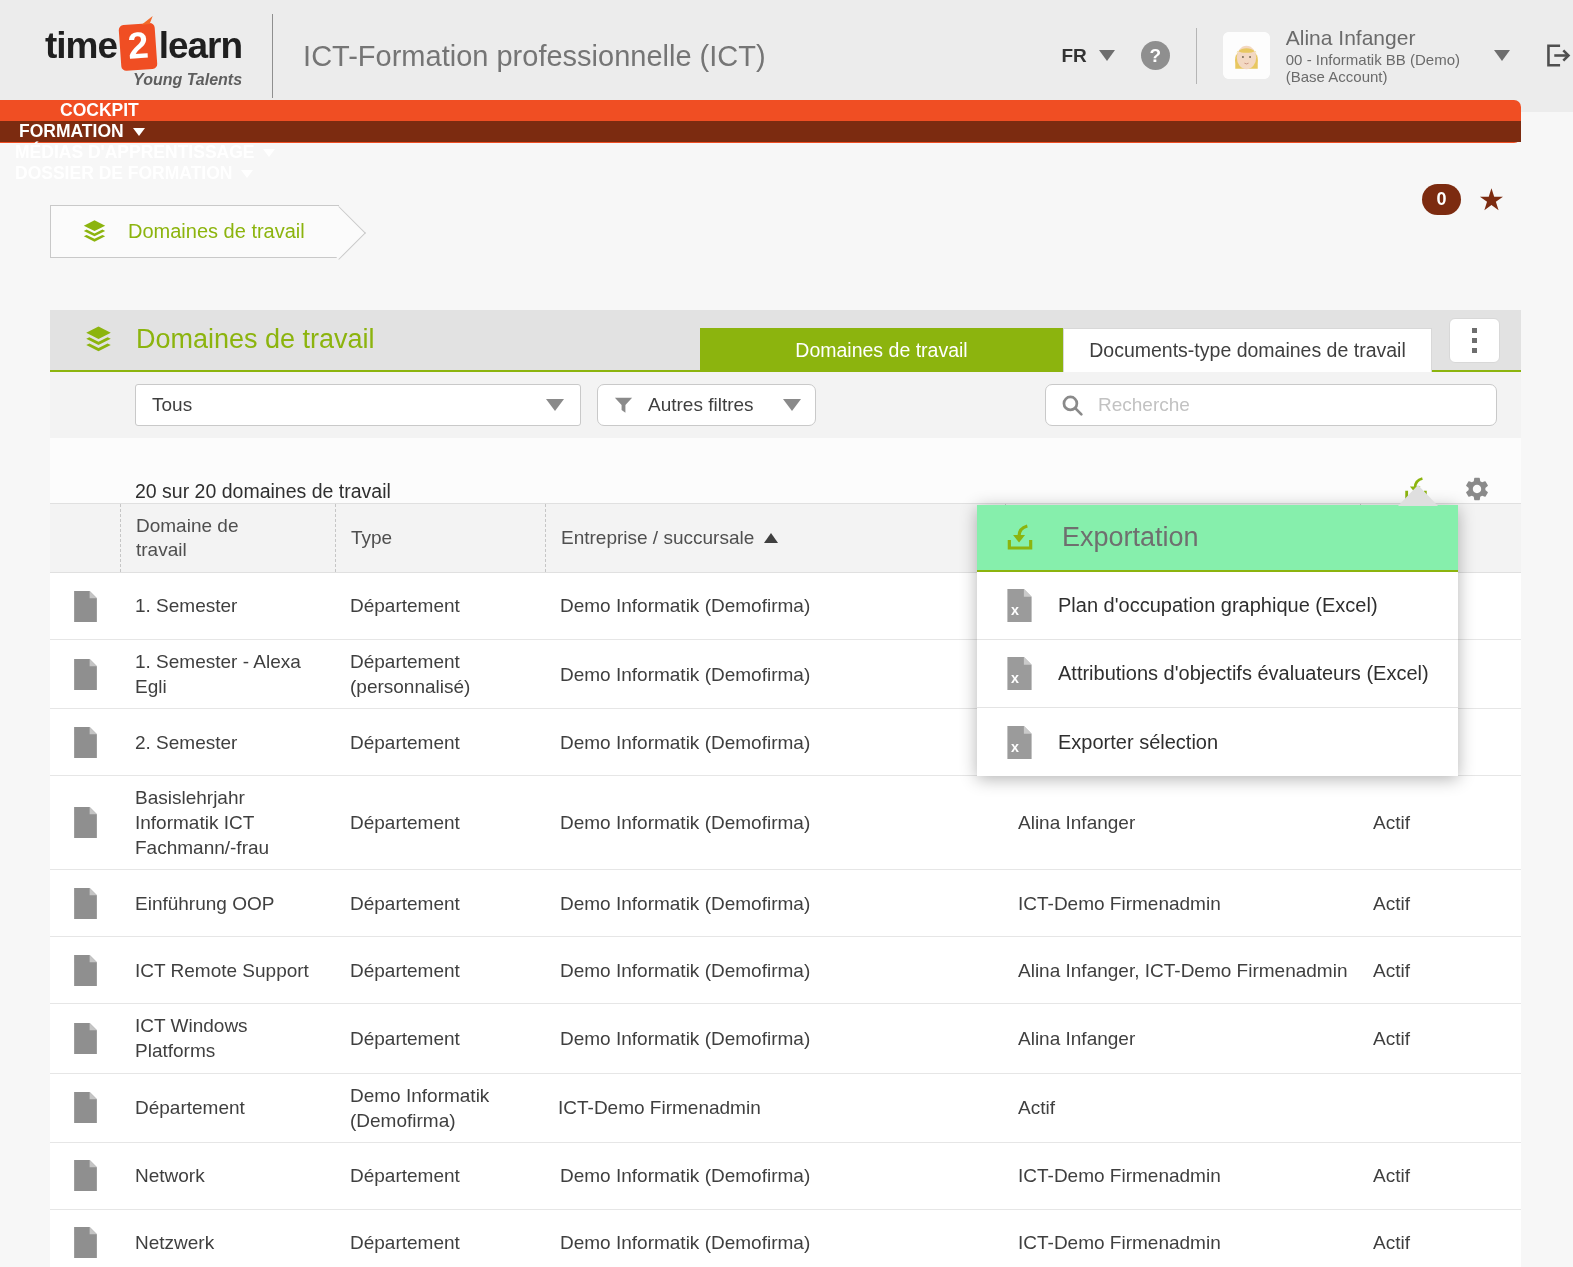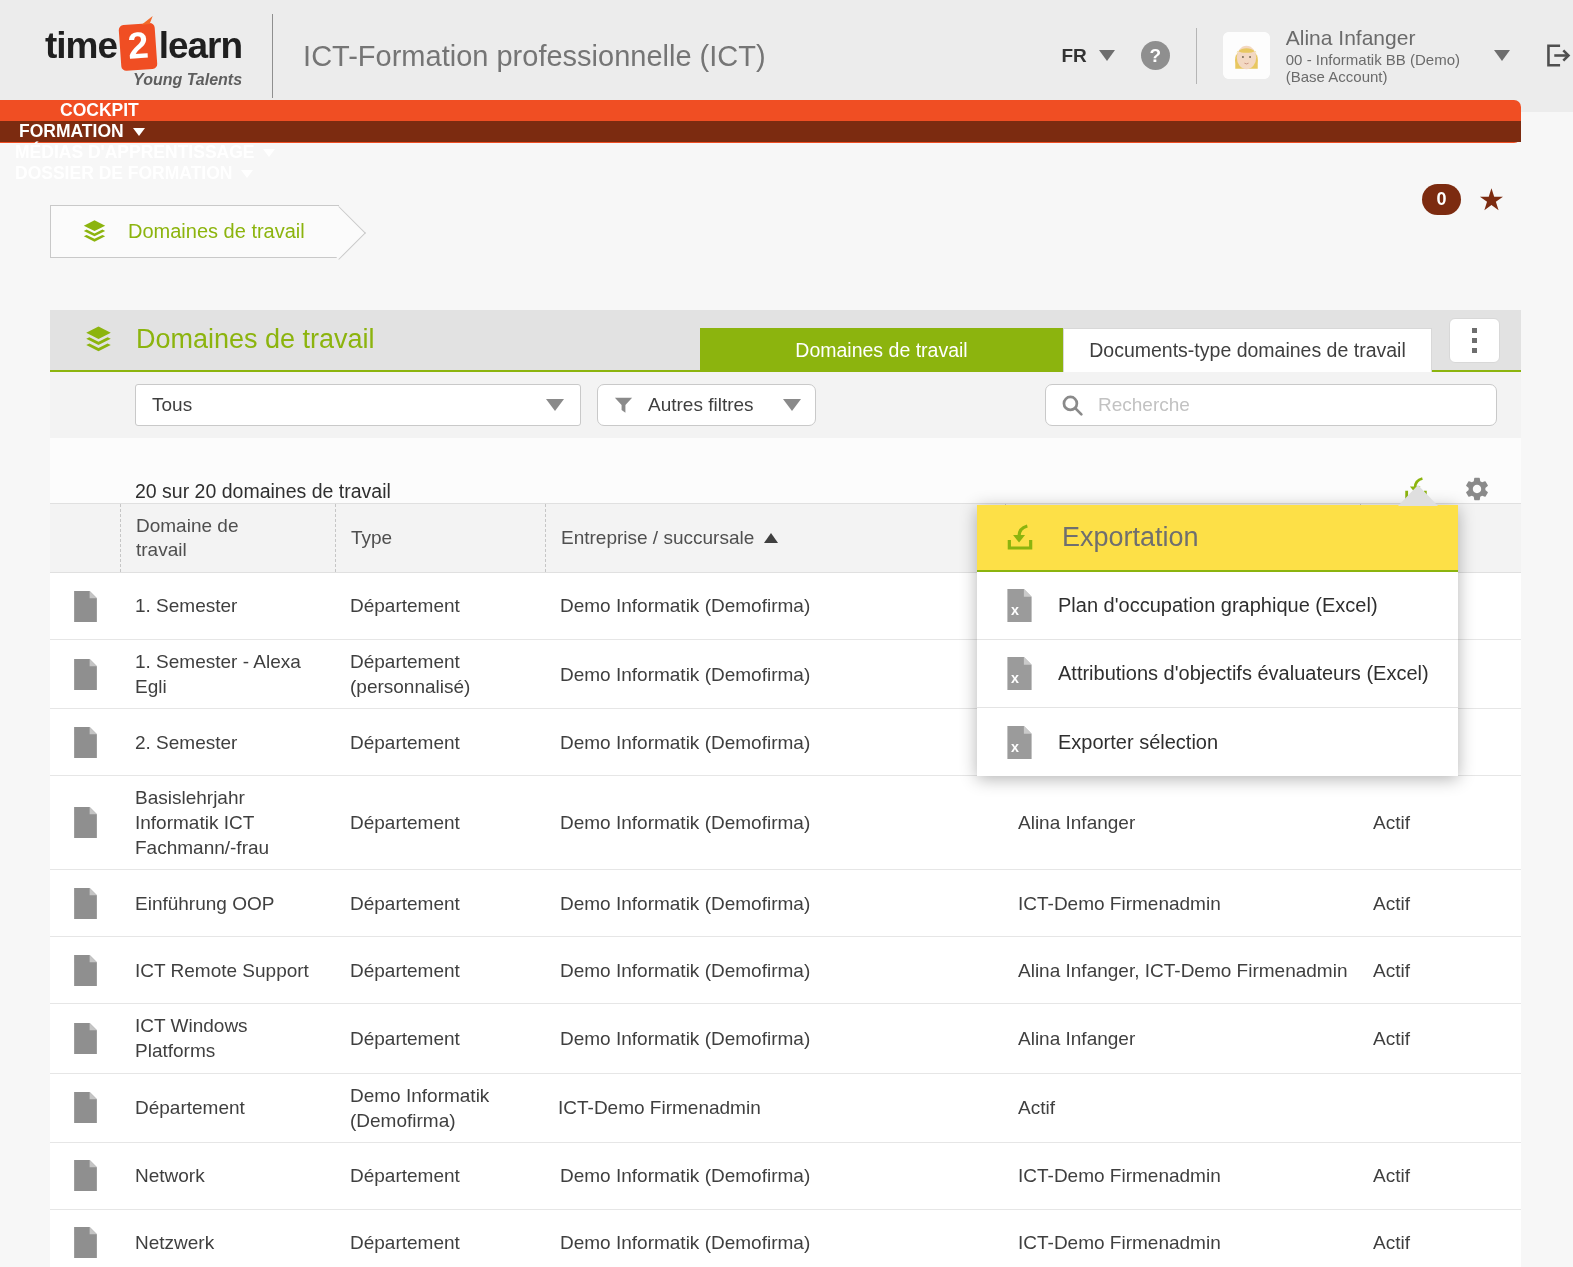--- a/index.html
+++ b/index.html
@@ -78,21 +78,21 @@
   .th-name span { max-width:112px; }
   .sort-tri { width:0; height:0; border-left:7px solid transparent; border-right:7px solid transparent; border-bottom:10px solid #3F3F3F; margin-left:10px; flex:none; }
   .trow { min-height:67px; border-bottom:1px solid #E6E6E6; background:#fff; cursor:pointer; }
   .td { display:flex; align-items:center; padding:9px 8px 9px 15px; font-size:19px; color:#3F3F3F; line-height:1.32; }
   .td-icon { justify-content:center; padding:9px 0; }
   .td-owner, .td-status { white-space:nowrap; padding-left:13px; }
 
   
   .popover-caret { position:absolute; top:485px; left:1398px; width:0; height:0; border-left:20px solid transparent; border-right:20px solid transparent; border-bottom:21px solid #DFDFDF; z-index:51; }
   .popover { position:absolute; top:505px; left:977px; width:481px; background:#fff; box-shadow:0 3px 16px rgba(0,0,0,0.3); z-index:50; }
-  .popover-header { height:67px; background:#fde047; border-bottom:2px solid #8CB40E; display:flex; align-items:center; padding-left:27px; }
+  .popover-header { height:67px; background:#86efac; border-bottom:2px solid #8CB40E; display:flex; align-items:center; padding-left:27px; }
   .popover-title { font-size:27px; color:#6F6F6F; margin-left:26px; }
   .popover-item { height:68px; display:flex; align-items:center; padding-left:29px; border-bottom:1px solid #E4E4E4; cursor:pointer; background:#fff; }
   .popover-item:last-child { border-bottom:none; }
   .popover-item-label { font-size:20px; color:#2F2F2F; margin-left:25px; }
 
   svg { display:block; }
 </style>
 </head>
 <body>
 

